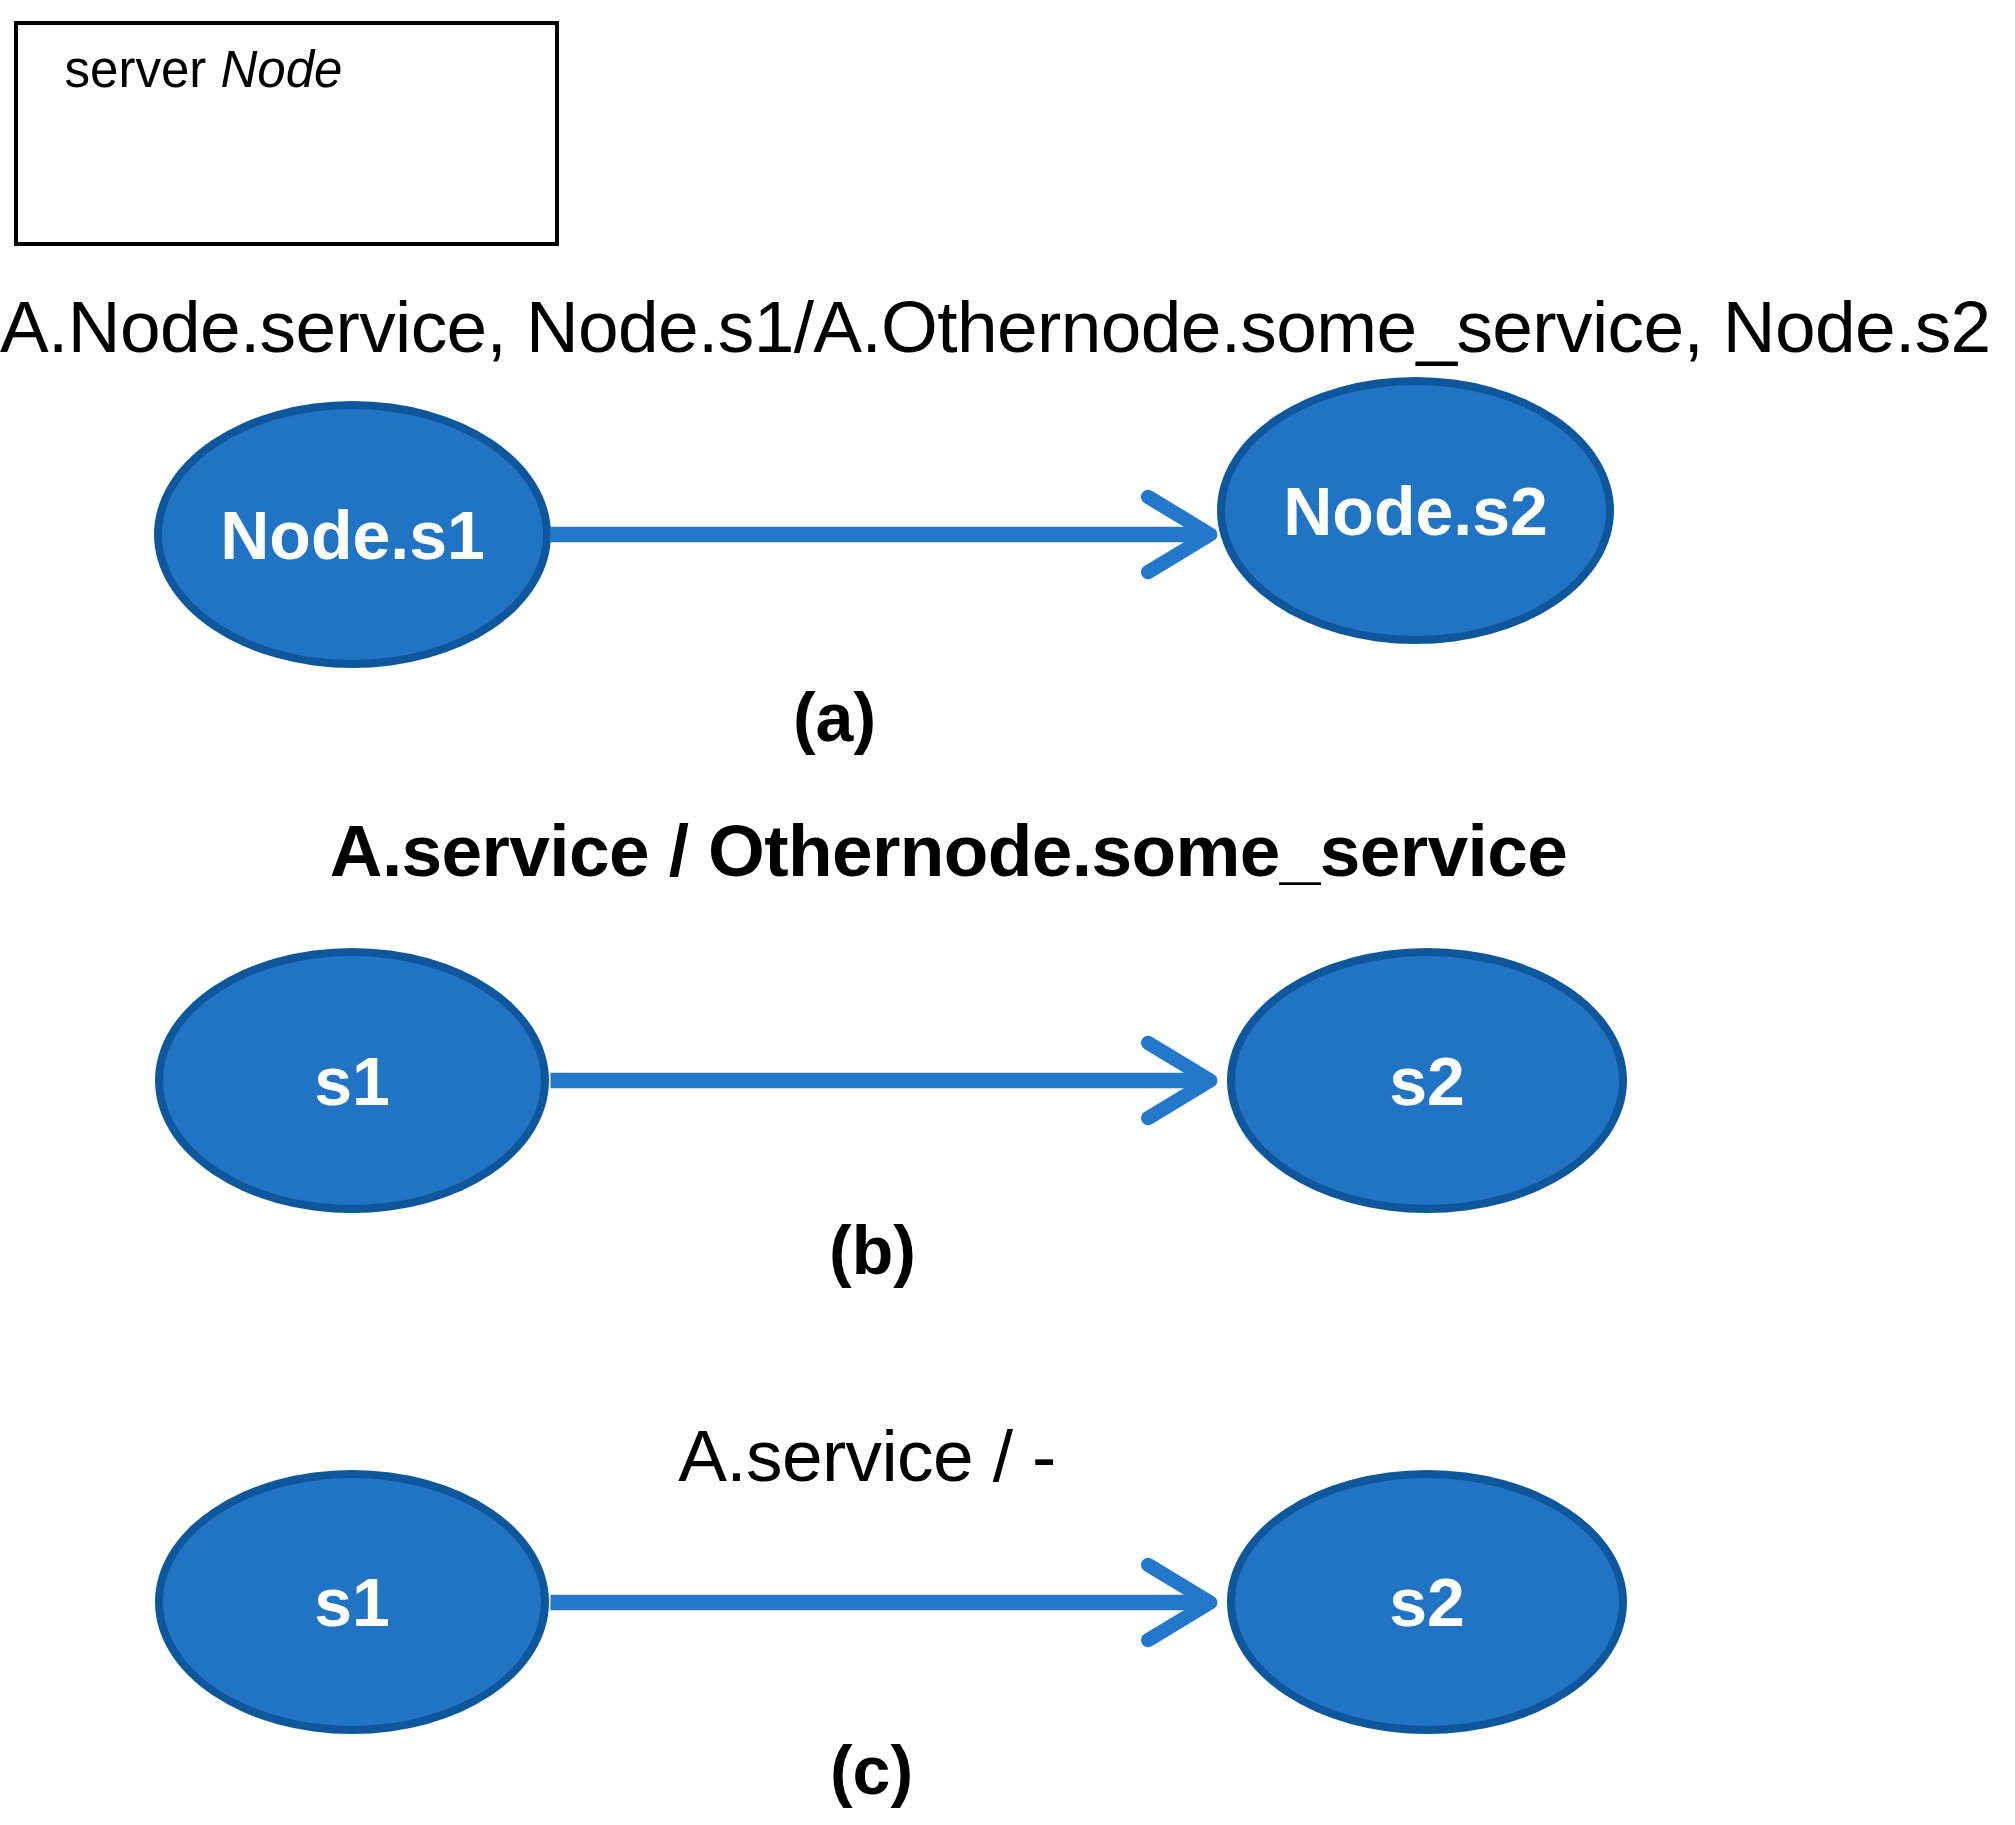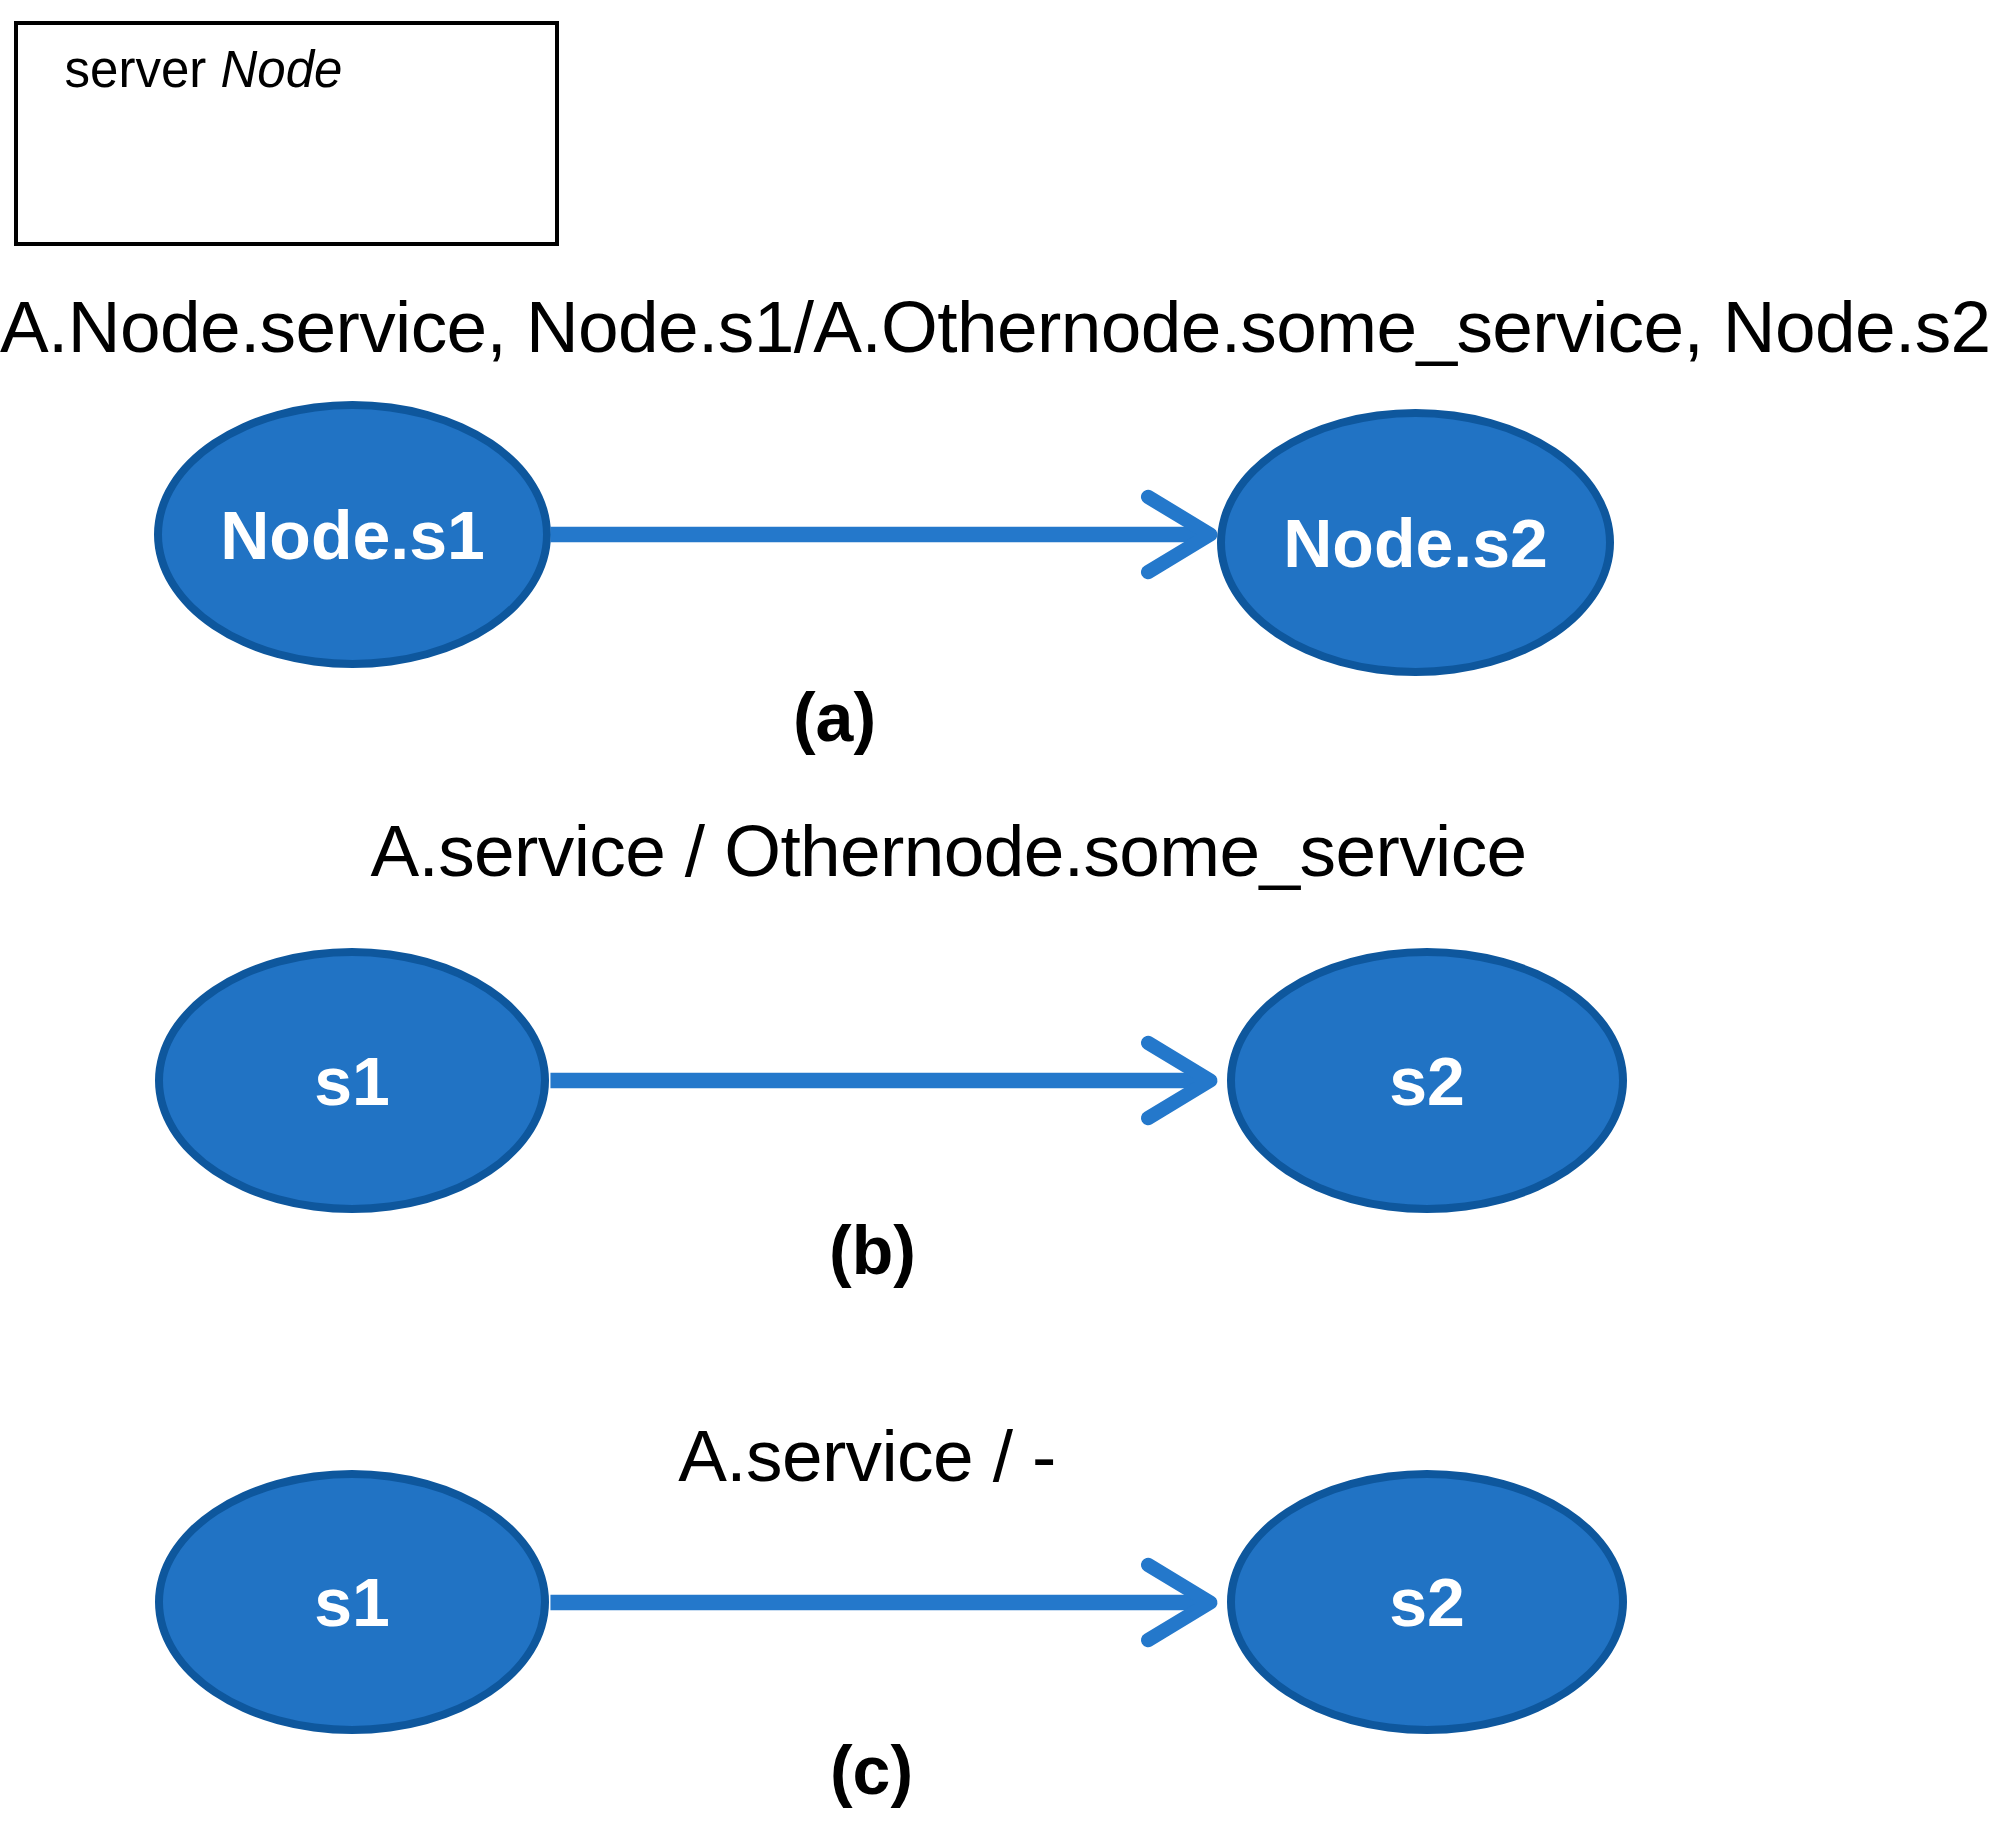--- a/index.html
+++ b/index.html
@@ -18,34 +18,34 @@
     display: block; padding: 17px 0 0 47px;
     font-size: 51px; line-height: 1.1; white-space: nowrap;
   }
   .legend-text .em { font-style: italic; }
   .edge-label {
     position: absolute; left: 0; text-align: center;
     font-size: 73px; line-height: 1.15; white-space: nowrap;
     letter-spacing: -0.6px;
   }
   .label-a { top: 285px;  width: 1756px; }
-  .label-b { top: 809px; width: 1897px; }
+  .label-b { top: 809px; width: 1897px; font-weight: bold; }
   .label-c { top: 1414px; width: 1734px; text-align: center; }
   .node {
     position: absolute; box-sizing: border-box; border-radius: 50%;
     background: var(--node-fill, #2173C4);
     border: 8.4px solid var(--node-border, #0E579D);
     display: flex; align-items: center; justify-content: center; text-align: right;
   }
   .node .node-text {
     color: var(--node-text, #fff); font-weight: bold; font-size: 68px;
     white-space: nowrap;
   }
   .a-left  { left: 154px;  top: 401px;  width: 397px; height: 267px; }
-  .a-right { left: 1217px; top: 409px;  width: 397px; height: 267px; }
+  .a-right { left: 1217px; top: 377px;  width: 397px; height: 267px; }
   .b-left  { left: 155px;  top: 948px; width: 394px; height: 265px; }
   .b-right { left: 1227px; top: 948px; width: 400px; height: 265px; }
   .c-left  { left: 155px;  top: 1470px; width: 394px; height: 264px; }
   .c-right { left: 1227px; top: 1470px; width: 400px; height: 264px; }
   .arrow { position: absolute; width: 713px; height: 143px; }
   .arrow-a { left: 531px; top: 463px; }
   .arrow-b { left: 531px; top: 1009px; }
   .arrow-c { left: 531px; top: 1531px; }
   .arrow line, .arrow path { stroke: var(--arrow, #2478CB); }
   .caption {

